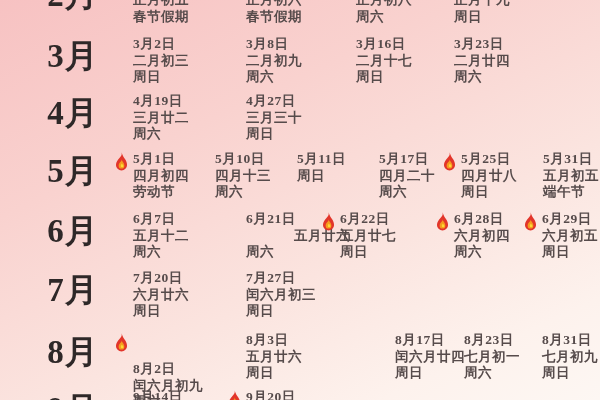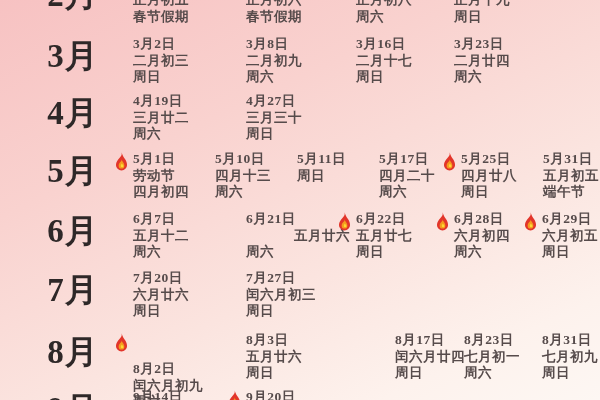--- a/index.html
+++ b/index.html
@@ -83,22 +83,22 @@
     </div>
     <div class="month-row" style="top: 151px;">
       <div class="month-label" style="top: 3px; color: rgb(46, 40, 40);">5月</div>
       <div class="date-cell" style="left: 133px;">
         <span class="flame"><svg viewBox="0 0 24 28" width="19" height="23" xmlns="http://www.w3.org/2000/svg">
             <path fill="#e2352a" d="M12 1c1.2 3.4-.8 5.2-2.6 7.2C7.2 10.6 5 13.4 5 17a7 7 0 0 0 14 0c0-3-1.2-5.4-2.6-7.4C14.9 7.4 13.2 4.8 12 1z"></path>
             <path fill="#f59b1e" d="M12 9.5c.6 1.8-.6 2.8-1.5 4-1 1.2-2.1 2.5-2.1 4.5a3.6 3.6 0 0 0 7.2 0c0-1.7-.7-3.1-1.6-4.3-.8-1.2-1.7-2.4-2-4.2z"></path>
             <path fill="#fdd835" d="M12 15.2c.3 1-.9 1.7-.9 3.1a1.7 1.7 0 0 0 3.4 0c0-1.5-2-2-2.5-3.1z"></path>
           </svg></span>
         <div class="cell-line" style="color: rgb(86, 75, 75);">5月1日</div>
+        <div class="cell-line" style="color: rgb(86, 75, 75);">四月初四</div>
         <div class="cell-line" style="color: rgb(86, 75, 75);">劳动节</div>
-        <div class="cell-line" style="color: rgb(86, 75, 75);">四月初四</div>
       </div>
       <div class="date-cell" style="left: 215px;">
         <div class="cell-line" style="color: rgb(86, 75, 75);">5月10日</div>
         <div class="cell-line" style="color: rgb(86, 75, 75);">四月十三</div>
         <div class="cell-line" style="color: rgb(86, 75, 75);">周六</div>
       </div>
       <div class="date-cell" style="left: 297px;">
         <div class="cell-line" style="color: rgb(86, 75, 75);">5月11日</div>
         <div class="cell-line" style="color: rgb(86, 75, 75);">周日</div>
       </div>
@@ -128,21 +128,21 @@
       <div class="date-cell" style="left: 133px;">
         <div class="cell-line" style="color: rgb(86, 75, 75);">6月7日</div>
         <div class="cell-line" style="color: rgb(86, 75, 75);">五月十二</div>
         <div class="cell-line" style="color: rgb(86, 75, 75);">周六</div>
       </div>
       <div class="date-cell" style="left: 246px;">
         <div class="cell-line" style="color: rgb(86, 75, 75);">6月21日</div>
         <div class="cell-line" style="color: rgb(86, 75, 75); text-align: right;">五月廿六</div>
         <div class="cell-line" style="color: rgb(86, 75, 75);">周六</div>
       </div>
-      <div class="date-cell" style="left: 356px;">
+      <div class="date-cell" style="left: 340px;">
         <span class="flame"><svg viewBox="0 0 24 28" width="19" height="23" xmlns="http://www.w3.org/2000/svg">
             <path fill="#e2352a" d="M12 1c1.2 3.4-.8 5.2-2.6 7.2C7.2 10.6 5 13.4 5 17a7 7 0 0 0 14 0c0-3-1.2-5.4-2.6-7.4C14.9 7.4 13.2 4.8 12 1z"></path>
             <path fill="#f59b1e" d="M12 9.5c.6 1.8-.6 2.8-1.5 4-1 1.2-2.1 2.5-2.1 4.5a3.6 3.6 0 0 0 7.2 0c0-1.7-.7-3.1-1.6-4.3-.8-1.2-1.7-2.4-2-4.2z"></path>
             <path fill="#fdd835" d="M12 15.2c.3 1-.9 1.7-.9 3.1a1.7 1.7 0 0 0 3.4 0c0-1.5-2-2-2.5-3.1z"></path>
           </svg></span>
         <div class="cell-line" style="color: rgb(86, 75, 75);">6月22日</div>
         <div class="cell-line" style="color: rgb(86, 75, 75);">五月廿七</div>
         <div class="cell-line" style="color: rgb(86, 75, 75);">周日</div>
       </div>
       <div class="date-cell" style="left: 454px;">

